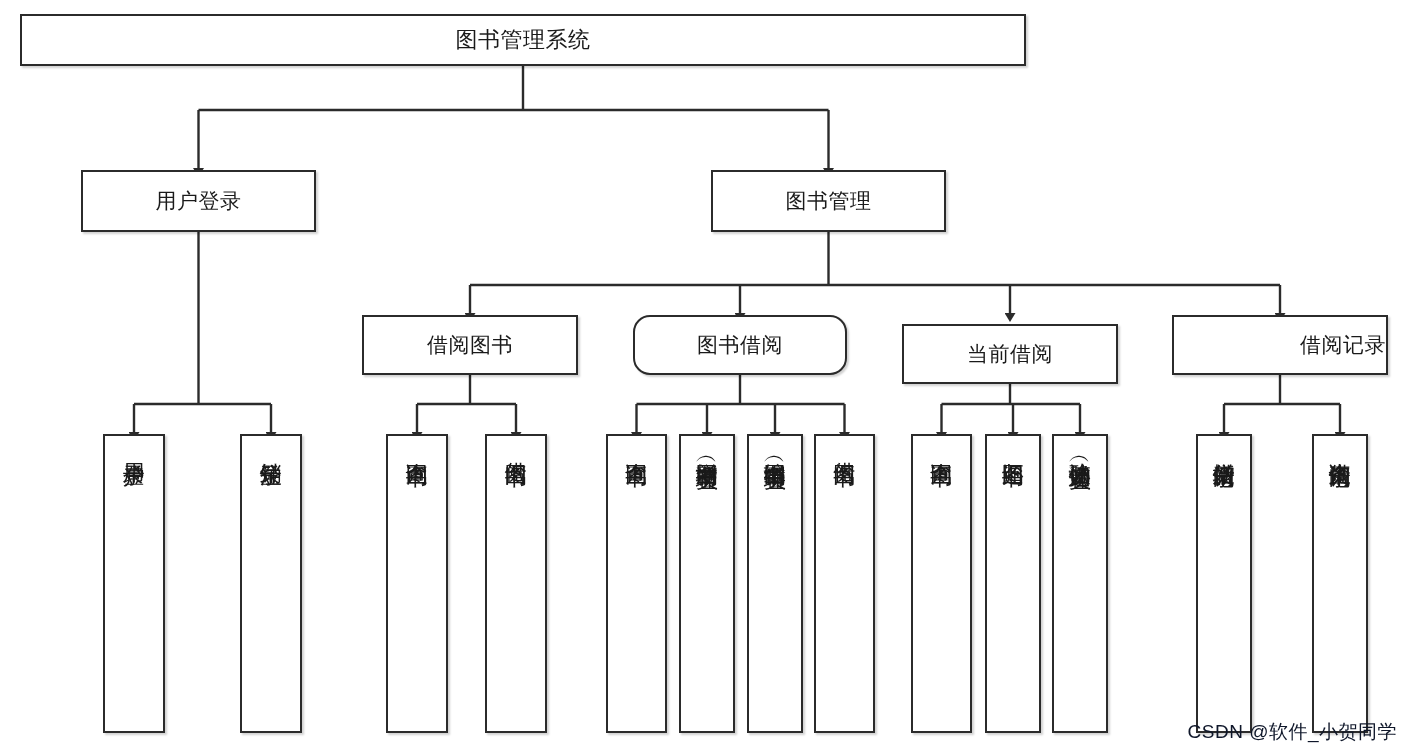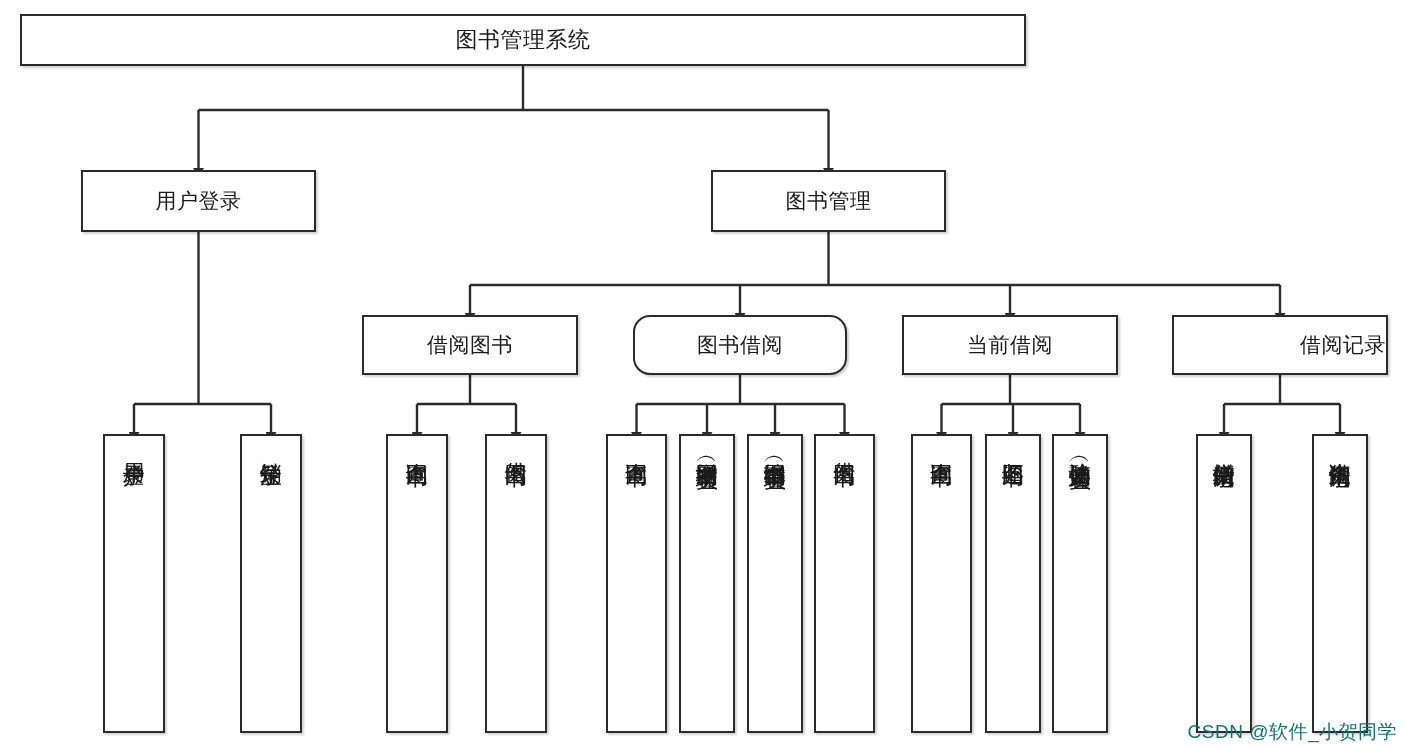--- a/index.html
+++ b/index.html
@@ -61,21 +61,21 @@
     font-size: 22px;
     line-height: 1.16;
     letter-spacing: 1px;
     white-space: nowrap;
   }
   .watermark {
     position: absolute;
     right: 8px;
     bottom: 2px;
     font-size: 19px;
-    color: #0f766e;
+    color: #0f172a;
     letter-spacing: 0.5px;
     white-space: nowrap;
     z-index: 5;
     margin-left: 18px;
   }
 </style>
 </head>
 <body>
 
 <div id="canvas">
@@ -131,21 +131,21 @@
       </div>
       <div class="node h" id="n-book-management" style="left: 711px; top: 170px; width: 235px; height: 62px; justify-content: center;">
         <span class="lbl">图书管理</span>
       </div>
       <div class="node h" id="n-new-book-recommend" style="left: 362px; top: 315px; width: 216px; height: 60px;">
         <span class="lbl">借阅图书</span>
       </div>
       <div class="node h" id="n-book-borrow" style="left: 633px; top: 315px; width: 214px; height: 60px; border-radius: 17px;">
         <span class="lbl">图书借阅</span>
       </div>
-      <div class="node h" id="n-current-borrow" style="left: 902px; top: 315px; width: 216px; height: 60px;">
+      <div class="node h" id="n-current-borrow" style="left: 902px; top: 324px; width: 216px; height: 60px;">
         <span class="lbl">当前借阅</span>
       </div>
       <div class="node h" id="n-borrow-record" style="left: 1172px; top: 315px; width: 216px; height: 60px; justify-content: flex-end;">
         <span class="lbl">借阅记录</span>
       </div>
       <div class="node leaf" id="n-leaf-user-login" style="left: 103px; top: 434px; width: 62px; height: 299px;">
         <span class="lbl">用户登录</span>
       </div>
       <div class="node leaf" id="n-leaf-logout" style="left: 240px; top: 434px; width: 62px; height: 299px;">
         <span class="lbl">注销登录</span>

